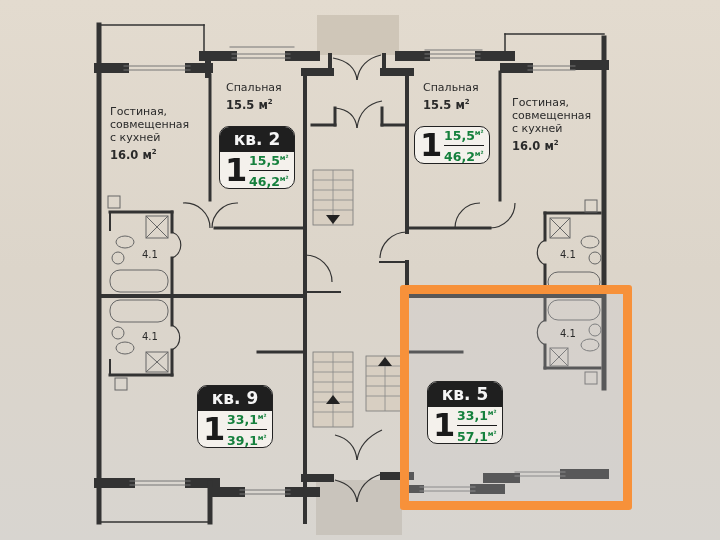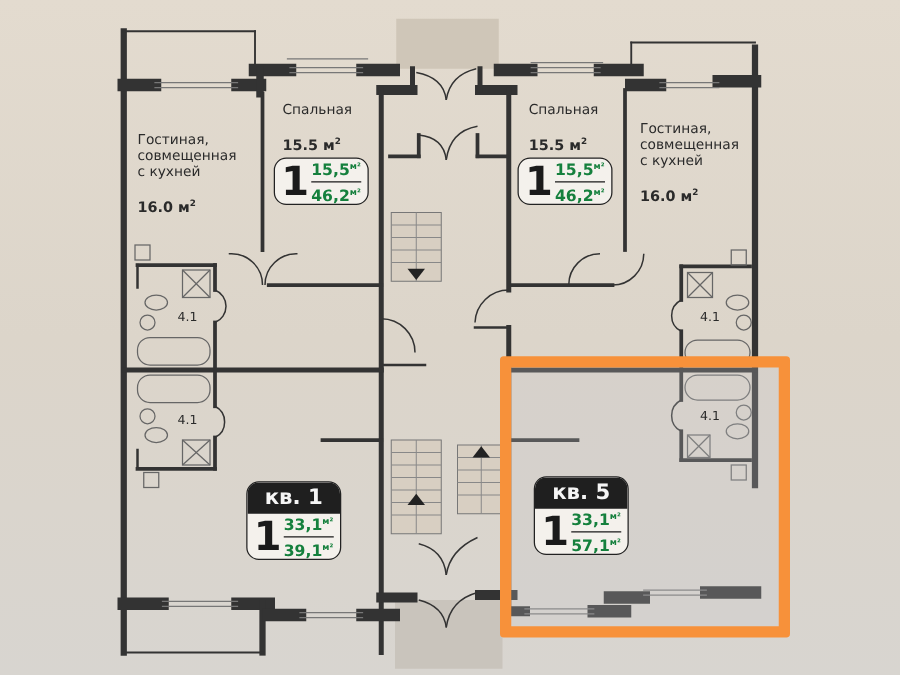--- a/index.html
+++ b/index.html
@@ -6,21 +6,21 @@
   body {
     width: 720px; height: 540px; overflow: hidden;
     background: linear-gradient(180deg, #e3dbcf 0%, #dcd5ca 50%, #d8d5d0 100%);
     font-family: "DejaVu Sans", sans-serif;
     position: relative;
   }
   .plan { position: absolute; left: 0; top: 0; width: 720px; height: 540px; }
   .room-label {
     position: absolute; color: #2a2a2a; font-size: 11px; line-height: 13px;
   }
-  .room-label .area { font-weight: bold; font-size: 11.5px; margin-top: 13px; display: block; }
+  .room-label .area { font-weight: bold; font-size: 11.5px; margin-top: 2px; display: block; }
   .room-label .area sup { font-size: 7px; }
   .wc-label { position: absolute; font-size: 10px; font-weight: normal; color: #2a2a2a; }
   .apt-badge {
     position: absolute; width: 74px; border: 1.5px solid #222; border-radius: 10px;
     background: #f4f1ec; overflow: hidden;
   }
   .apt-badge .head {
     background: #1f1f1f; color: #f5f5f5; text-align: center;
     font-weight: bold; font-size: 17px; line-height: 25px; height: 25px;
   }
@@ -261,41 +261,42 @@
     <span>с кухней</span>
     <span class="area"><span>16.0 м</span><sup>2</sup></span>
   </div>
 
   <div class="wc-label" style="left:142px; top:249px;">4.1</div>
   <div class="wc-label" style="left:142px; top:331px;">4.1</div>
   <div class="wc-label" style="left:560px; top:249px;">4.1</div>
   <div class="wc-label" style="left:560px; top:328px;">4.1</div>
 
   <div class="apt-badge" style="left:219px; top:126px;">
+    <div class="head">кв. 2</div>
     <div class="body">
       <span class="rooms">1</span>
       <span class="areas">
         <span class="a1"><span>15,5</span><sup>м²</sup></span>
         <span class="a2"><span>46,2</span><sup>м²</sup></span>
       </span>
     </div>
   </div>
 
   <div class="apt-badge" style="left:414px; top:126px;">
     <div class="body">
       <span class="rooms">1</span>
       <span class="areas">
         <span class="a1"><span>15,5</span><sup>м²</sup></span>
         <span class="a2"><span>46,2</span><sup>м²</sup></span>
       </span>
     </div>
   </div>
 
   <div class="apt-badge" style="left:197px; top:385px;">
-    <div class="head">кв. 1</div>
+    <div class="head">кв. 9</div>
     <div class="body">
       <span class="rooms">1</span>
       <span class="areas">
         <span class="a1"><span>33,1</span><sup>м²</sup></span>
         <span class="a2"><span>39,1</span><sup>м²</sup></span>
       </span>
     </div>
   </div>
 
   <div class="apt-badge" style="left:427px; top:381px;">

